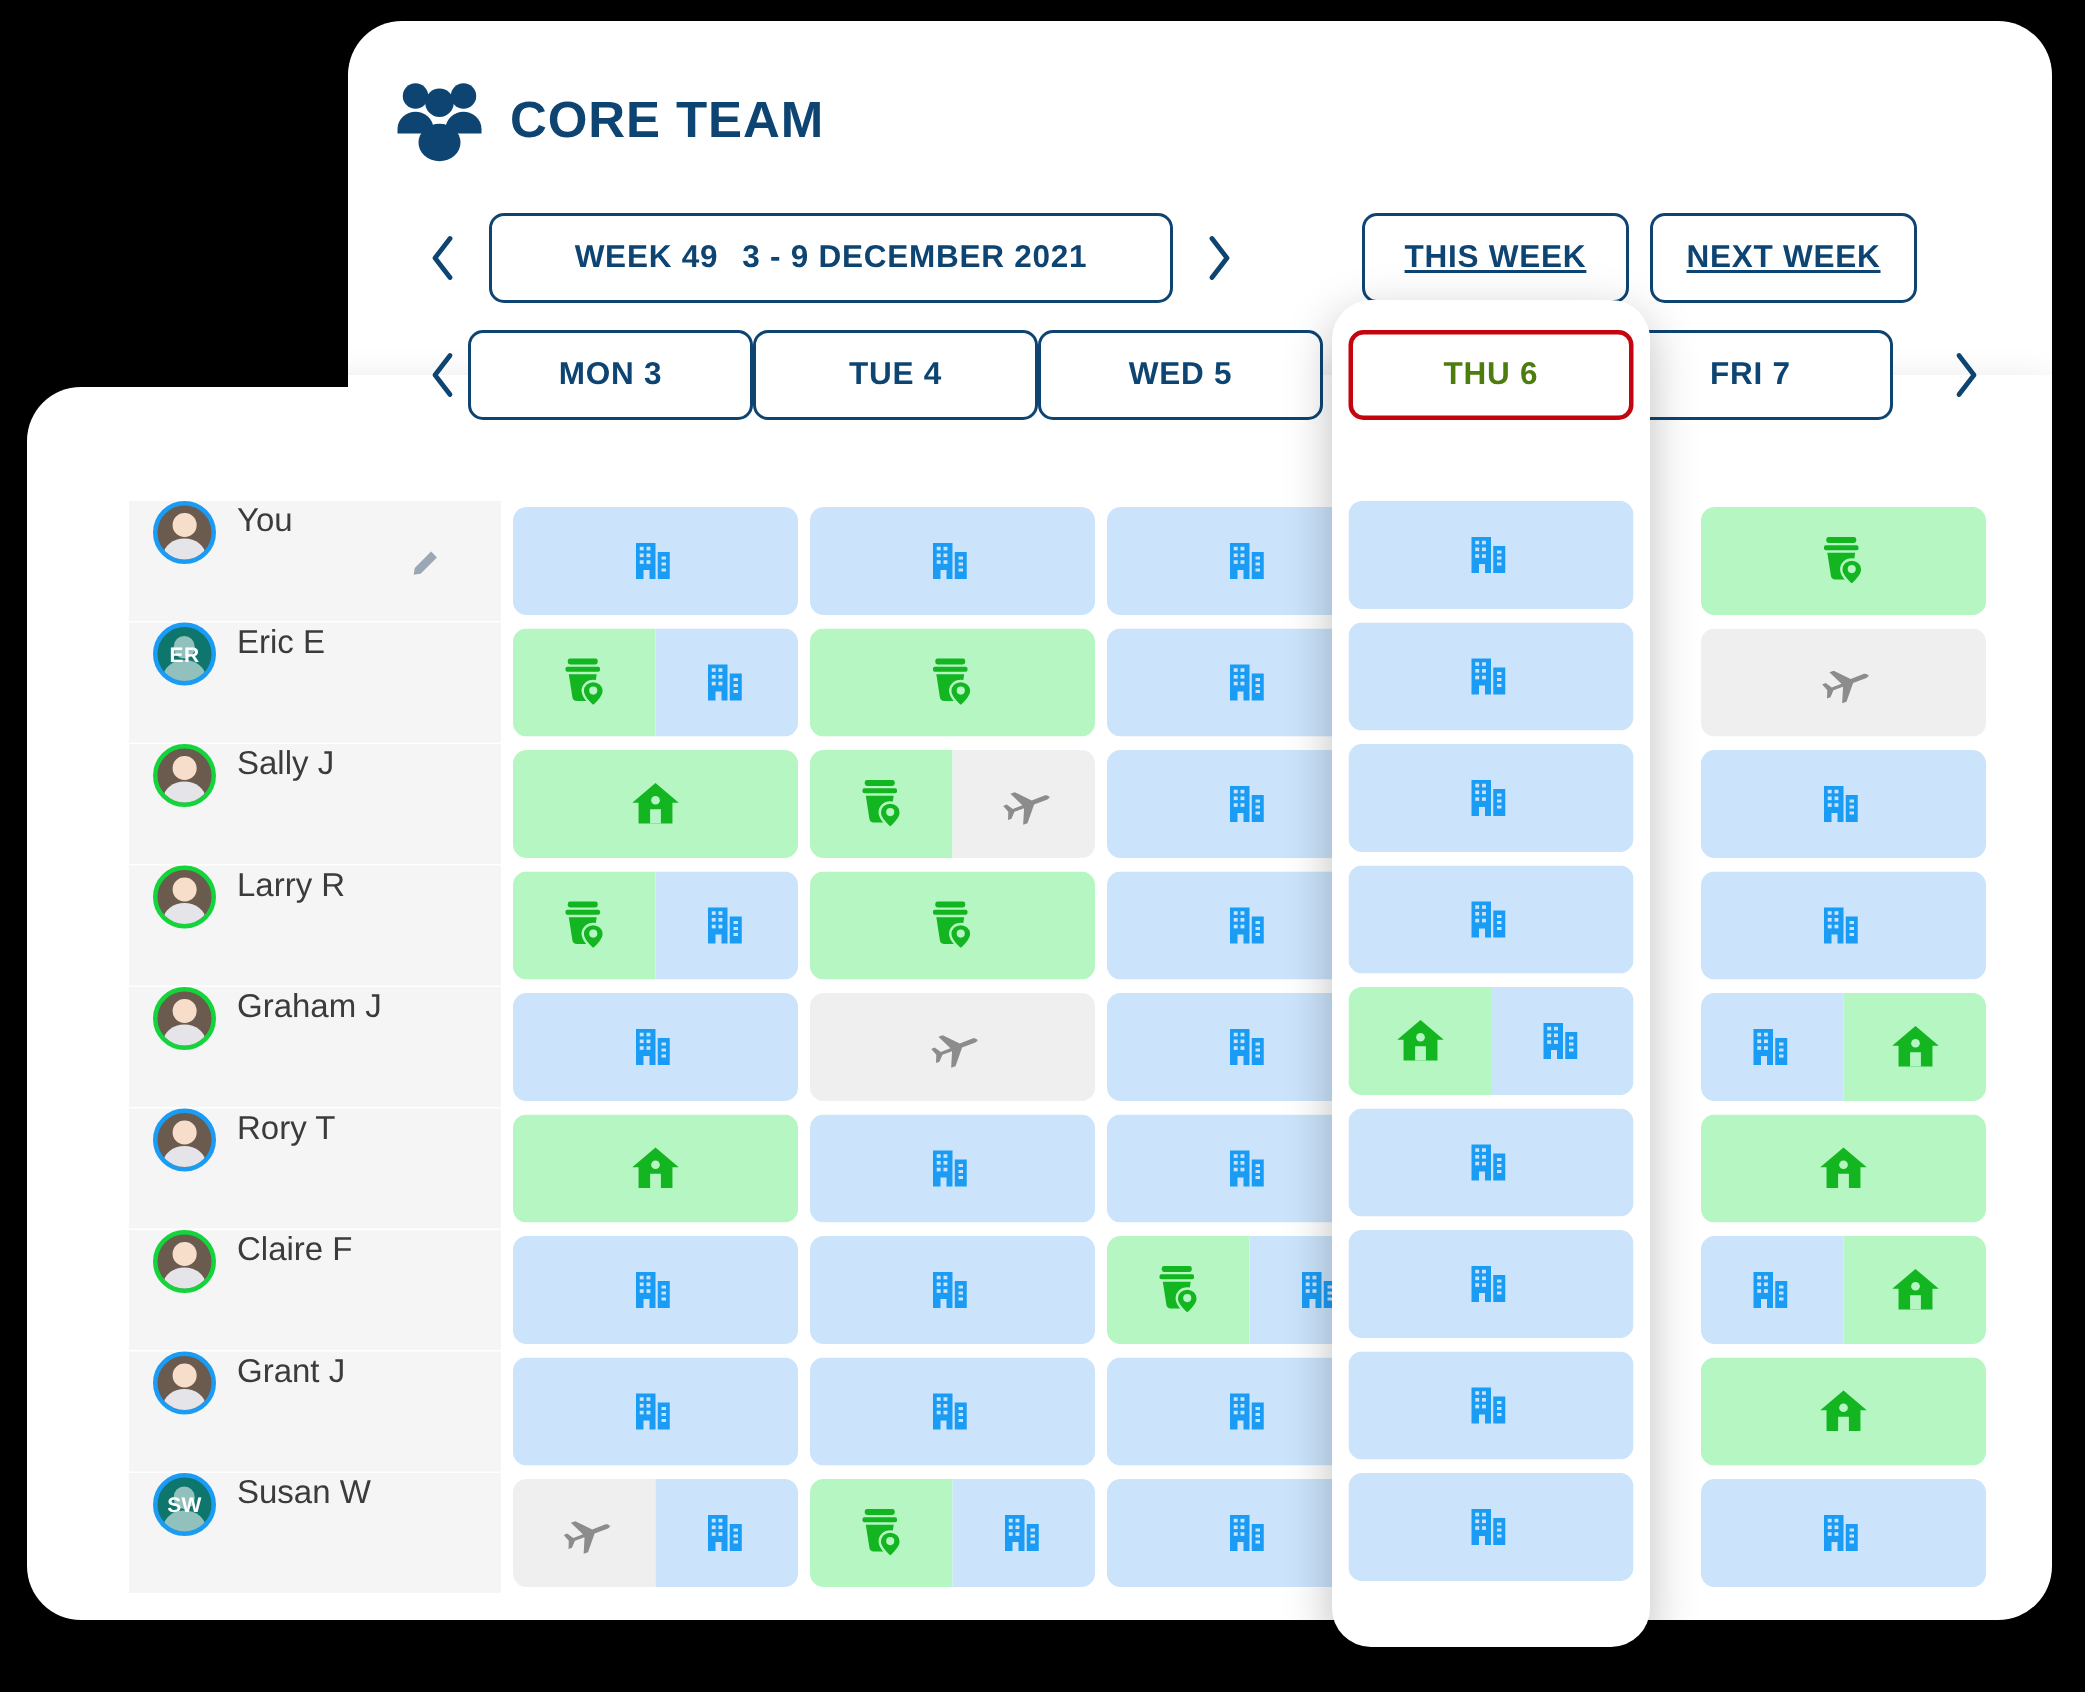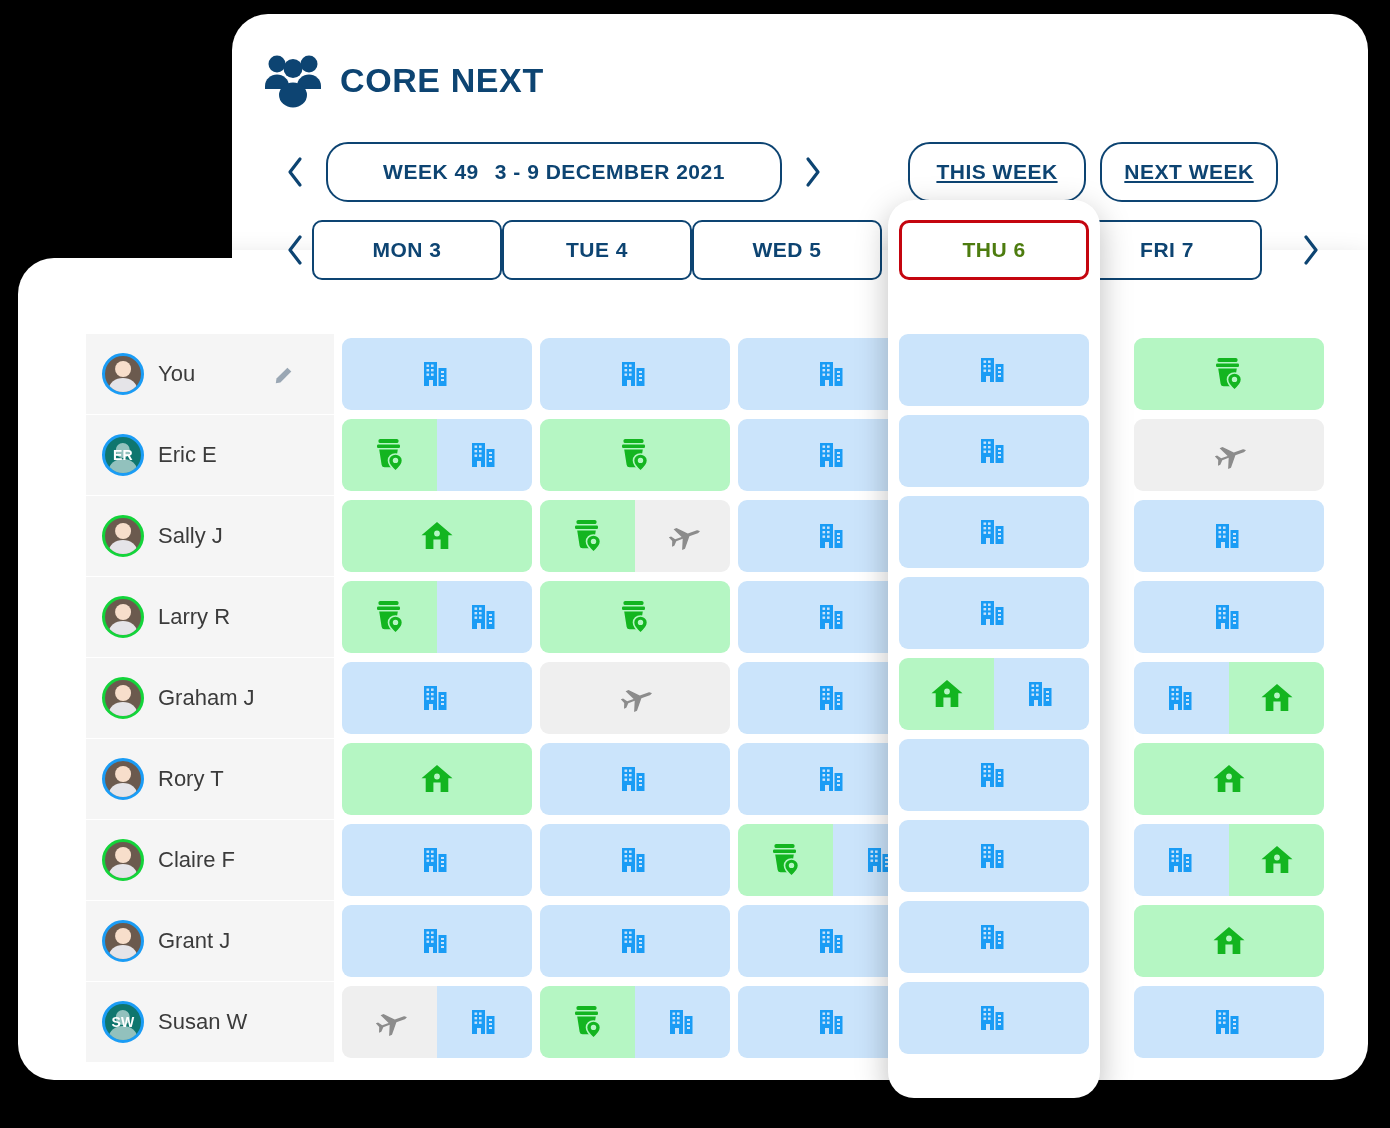--- a/index.html
+++ b/index.html
@@ -53,21 +53,21 @@
     position: absolute; left: 278px; top: 142px;
     display: flex; align-items: center; gap: 14px;
   }
   .chev {
     width: 34px; height: 60px;
     display: flex; align-items: center; justify-content: center;
     color: #0d4472; cursor: pointer;
   }
   .chev svg { width: 22px; height: 34px; }
   .pill {
-    height: 60px; border: 2px solid #0d4472; border-radius: 22px;
+    height: 60px; border: 2px solid #0d4472; border-radius: 10px;
     background: #fff; color: #0d4472;
     display: flex; align-items: center; justify-content: center;
     font-size: 21px; font-weight: 600; letter-spacing: 0.5px;
     padding: 0 22px; cursor: pointer; white-space: nowrap;
   }
   .pill.week-pill { width: 456px; gap: 16px; }
   .pill.wk-btn { width: 178px; text-decoration: underline; }
   .wk-btns { position: absolute; left: 908px; top: 142px; display: flex; gap: 14px; }
 
   
@@ -84,21 +84,21 @@
     cursor: pointer;
   }
   .day-spacer { width: 190px; height: 60px; }
   .chev-right-day { position: absolute; left: 1294px; top: 220px; }
 
   
   .grid { position: absolute; left: 86px; top: 334px; }
   .row { display: flex; height: 80px; margin-bottom: 1px; align-items: stretch; }
   .namecell {
     width: 248px; background: #f5f5f5;
-    display: flex; align-items: center; gap: 14px; padding-left: 16px;
+    display: flex; align-items: flex-start; gap: 14px; padding-left: 16px;
     position: relative;
   }
   .avatar {
     width: 42px; height: 42px; border-radius: 50%;
     border: 3px solid #1a9cf5; flex: none;
     background: #0f766e; position: relative; overflow: hidden;
   }
   .avatar.ring-green { border-color: #13d43a; }
   .avatar .initials {
     position: absolute; inset: 0; display: flex; align-items: center;
@@ -170,21 +170,21 @@
       <span>
         <svg class="people-icon" viewBox="0 0 58 56">
           <circle cx="13" cy="12" r="8.5" fill="#0d4472"></circle>
           <circle cx="45" cy="12" r="8.5" fill="#0d4472"></circle>
           <circle cx="29" cy="16.5" r="9.5" fill="#0d4472"></circle>
           <path d="M1 34c0-7 6-11.5 12-11.5S25 27 25 34v3H1z" fill="#0d4472"></path>
           <path d="M33 34c0-7 6-11.5 12-11.5S57 27 57 34v3H33z" fill="#0d4472"></path>
           <ellipse cx="29" cy="43" rx="14" ry="12.5" fill="#0d4472"></ellipse>
         </svg>
       </span>
-      <span class="team-title">CORE NEXT</span>
+      <span class="team-title">CORE TEAM</span>
     </div>
 
     <div class="week-bar">
       <span class="chev">
         <svg viewBox="0 0 22 34" fill="none" stroke="#0d4472" stroke-width="3.2" stroke-linecap="round" stroke-linejoin="round">
             <polyline points="16,4 6,17 16,30"></polyline>
           </svg>
       </span>
       <div class="pill week-pill">
         <span>WEEK 49</span>

